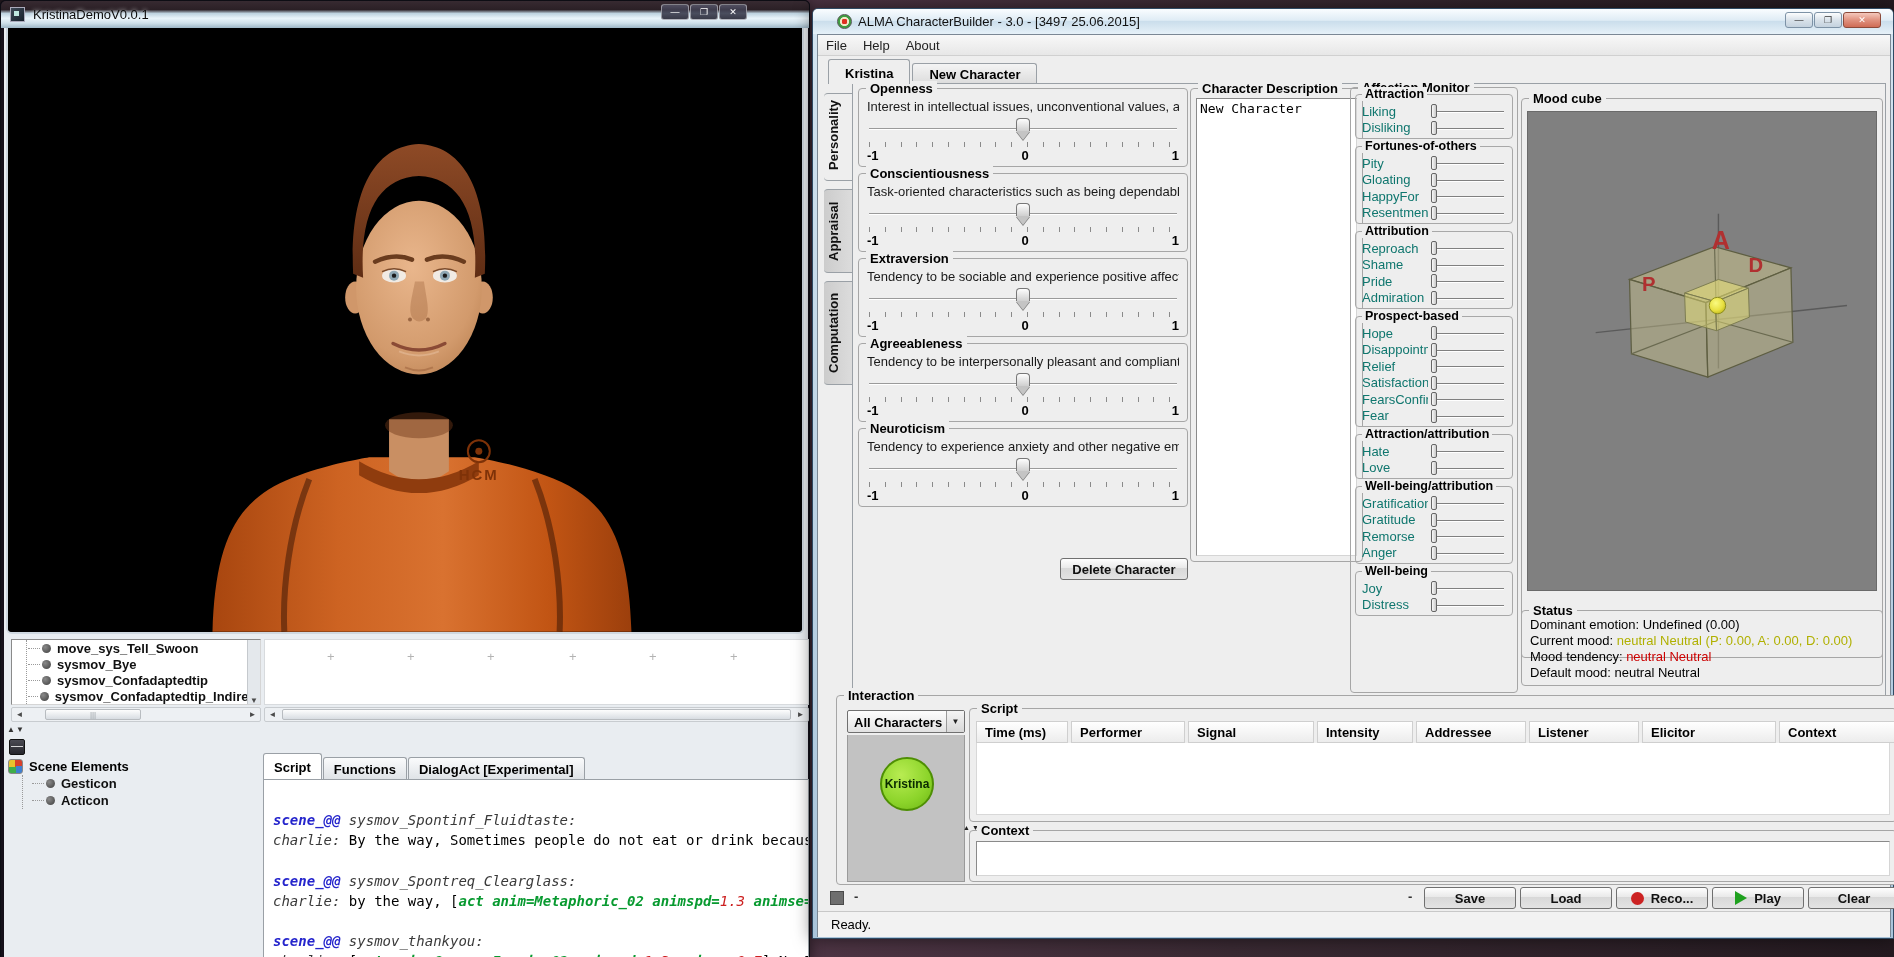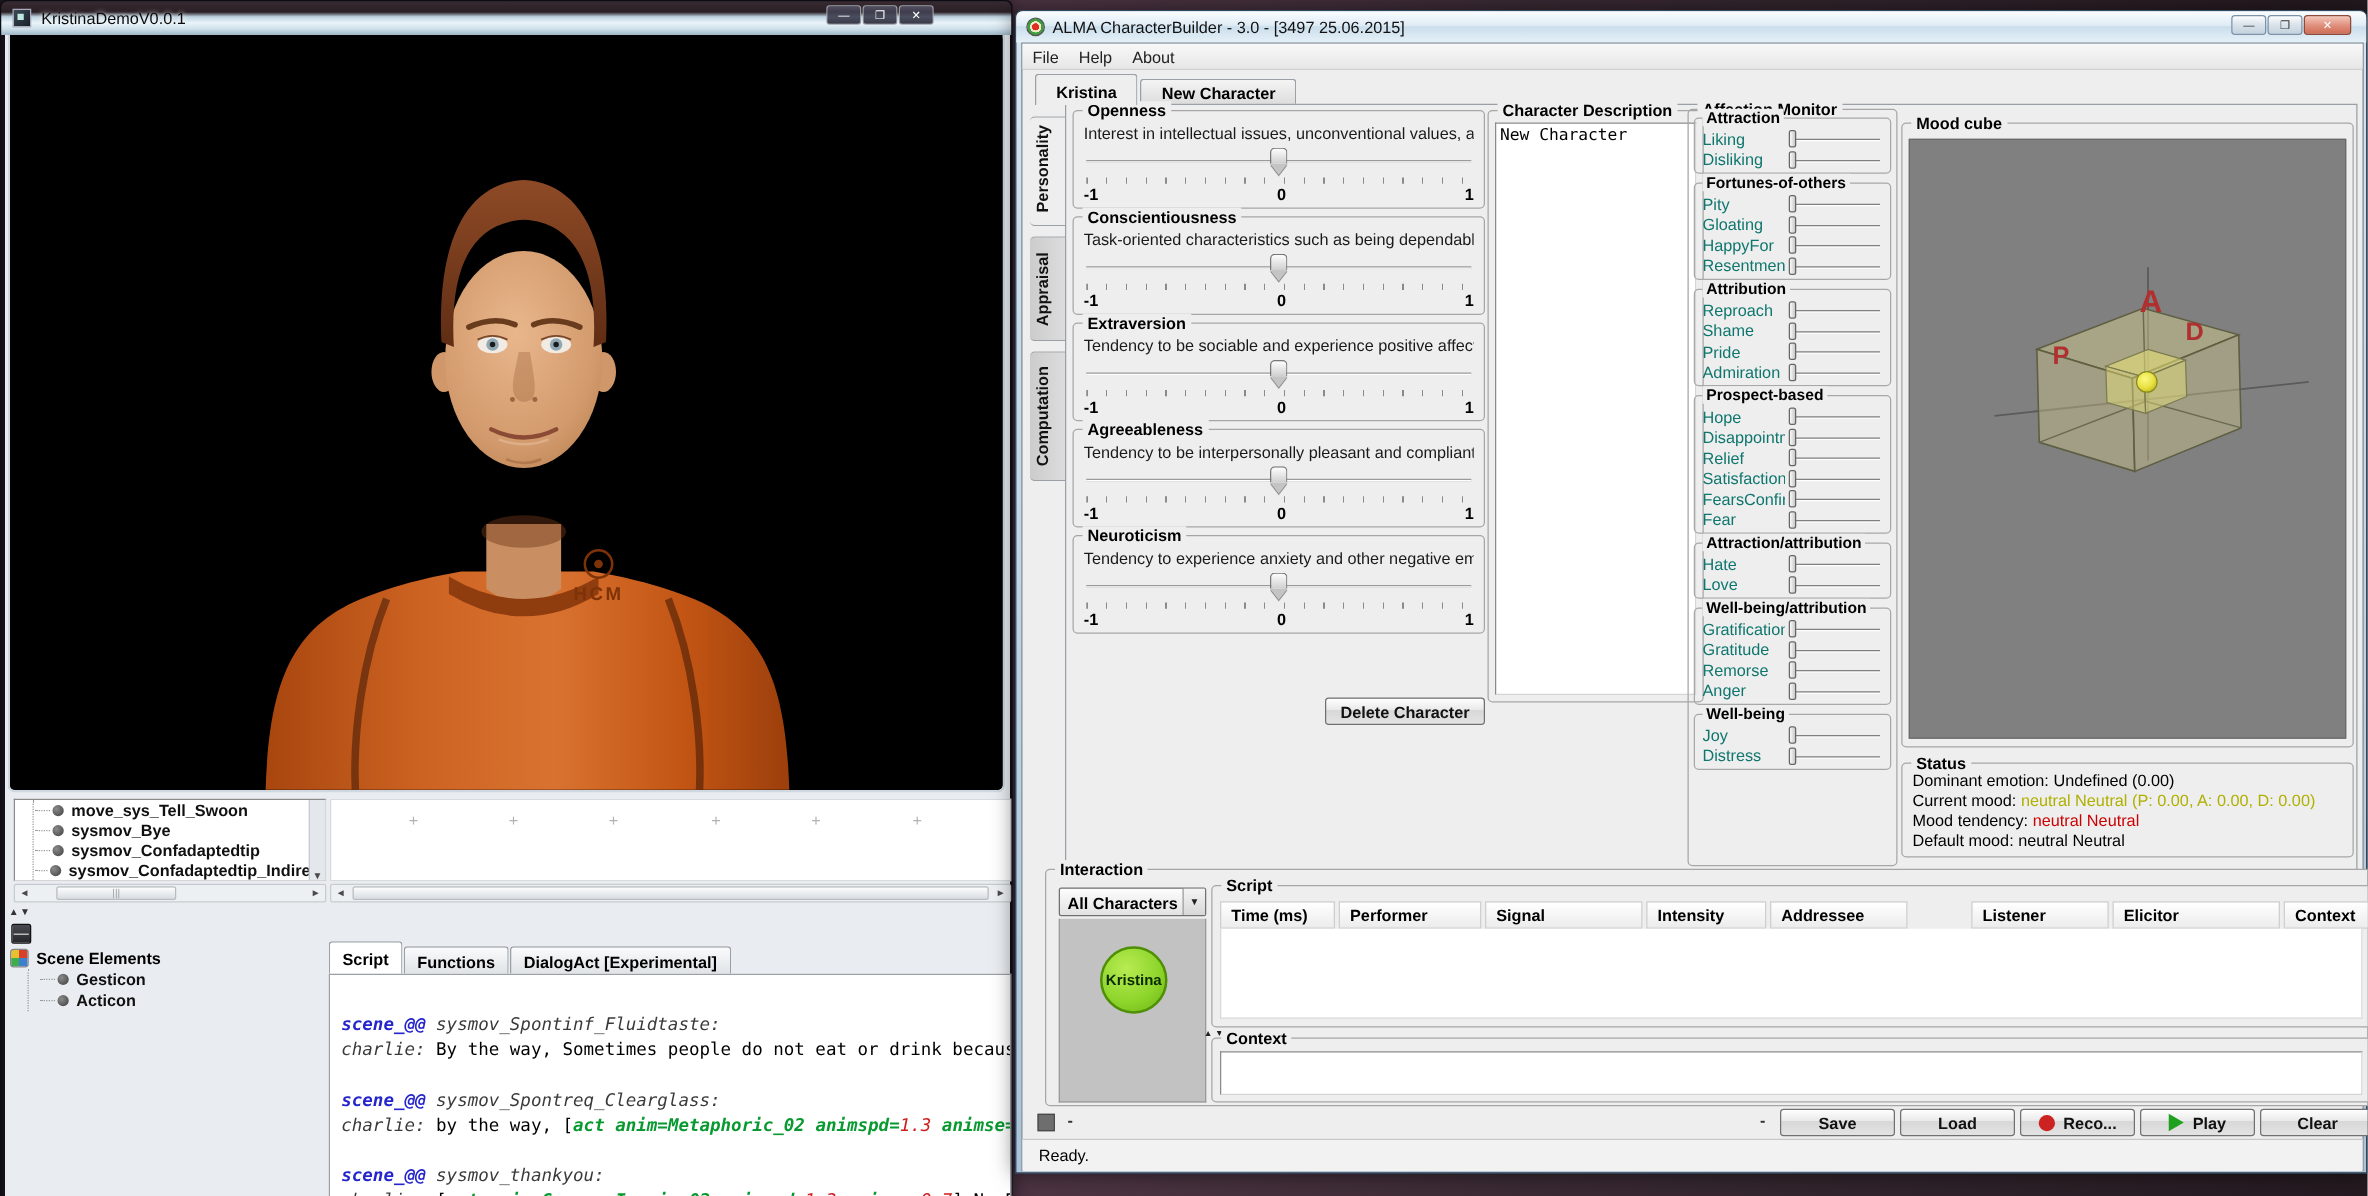--- a/index.html
+++ b/index.html
@@ -51,21 +51,21 @@
   #script-code { padding:30px 0 0 9px; font-family:"DejaVu Sans Mono", monospace; font-size:14px; line-height:20.2px; white-space:nowrap; }
   .c-kw { color:#2525cc; font-weight:bold; font-style:italic; }
   .c-scene { color:#3a3a3a; font-style:italic; }
   .c-plain { color:#000; }
   .c-act { color:#089a30; font-style:italic;font-weight:bold; }
   .c-num { color:#cc2020; font-style:italic; }
 
   
   #awin { position:absolute; left:812px; top:8px; width:1082px; height:931px; background:linear-gradient(#d4e4f0,#a9c4da); border:1px solid #2f4a63; border-radius:6px 6px 0 0; box-shadow:0 0 18px rgba(0,0,0,.55); }
   #awin .titlebar { position:absolute; left:0; top:0; right:0; height:25px; display:flex; align-items:center; border-radius:5px 5px 0 0;
-     background:linear-gradient(#fafdff,#dfecf5 45%,#cbdeec 50%,#e6f1f8); }
+     background:linear-gradient(#fafdff,#dfecf5 45%,#cbdeec 50%,#e6f1f8);padding-left:16px; }
   #awin .apptitle { font-size:13px; color:#111; margin-left:6px; }
   .alma-icon { width:15px; height:15px; border-radius:50%; margin-left:8px; background:radial-gradient(circle at 50% 50%, #e03020 0 30%, #f0e8c8 32% 48%, #3f9f3f 50% 78%, #2a6f2a 100%); border:1px solid #555; }
   #awin .capbtns { right:12px; }
   #awin .capbtn { background:linear-gradient(#fcfdfe,#d9e2ea 50%,#c4d2de); border:1px solid #7d92a6; color:#333; }
   #awin .capbtn.close { width:38px; background:linear-gradient(#f4c8bc,#e09280 50%,#cf6c55); color:#fff; border-color:#8c4a3a; }
   #aclient { position:absolute; left:4px; top:25px; width:1074px; height:903px; background:#eeeeee; border:1px solid #7b8794; }
   #menubar { position:absolute; left:0; top:0; width:1072px; height:21px; background:linear-gradient(#f8f8f8,#e7e7e7); border-bottom:1px solid #d0d0d0; display:flex; align-items:center; }
   .menu-item { font-size:13px; color:#222; padding:2px 8px; }
   #char-tabs { position:absolute; left:10px; top:24px; display:flex; align-items:flex-end; height:25px; }
   .ctab { font-size:13px; font-weight:bold; border:1px solid #9aa0a6; border-bottom:none; border-radius:3px 3px 0 0; padding:3px 16px; background:linear-gradient(#f4f4f4,#dcdcdc); margin-right:2px; height:21px; white-space:nowrap; }
@@ -100,21 +100,21 @@
   #affect-groups { position:absolute; left:0; top:6px; right:0; }
   .agroup { position:relative; border:1px solid #a8a8a8; border-radius:4px; margin:0 4px 7px; padding:8px 0 2px; }
   .agroup > .t { position:absolute; top:-8px; left:6px; padding:0 3px; font-weight:bold; font-size:12.5px; background:#eeeeee; line-height:14px; white-space:nowrap; }
   .erow { display:flex; align-items:center; height:16.5px; padding-left:6px; }
   .erow .el { width:66px; font-size:13px; color:#0f766e; white-space:nowrap; overflow:hidden; }
   .eslider { position:relative; width:78px; height:16px; flex:0 0 auto; }
   .eslider::before { content:""; position:absolute; left:6px; right:2px; top:8px; height:1px; background:#808080; box-shadow:0 1px 0 #fff; }
   .ethumb { position:absolute; left:3px; top:1px; width:6px; height:14px; background:linear-gradient(90deg,#fafafa,#c8c8c8); border:1px solid #666; border-radius:2px; }
 
   
-  #mood-box { left:668px; top:14px; width:362px; height:500px; }
+  #mood-box { left:668px; top:14px; width:362px; height:560px; }
   #mood-canvas { position:absolute; left:5px; top:12px; width:350px; height:480px; background:#808080; border:1px solid #6a6a6a; }
   #status-box { left:668px; top:526px; width:362px; height:76px; }
   #status-lines { position:absolute; left:8px; top:6px; right:4px; }
   .status-line { font-size:13px; line-height:16px; color:#000; white-space:nowrap; overflow:hidden; }
 
   
   #interact-box { left:18px; top:660px; width:1066px; height:190px; background:#eeeeee; }
   #combo { position:absolute; left:10px; top:14px; width:118px; height:23px; display:flex; background:linear-gradient(#fdfdfd,#e2e2e2); border:1px solid #707070; border-radius:2px; }
   #combo .cl { flex:1; font-size:13px; font-weight:bold; padding:4px 0 0 6px; white-space:nowrap; overflow:hidden; }
   #combo .ca { width:18px; border-left:1px solid #9a9a9a; background:linear-gradient(#f4f4f4,#d8d8d8); font-size:8px; text-align:center; line-height:22px; color:#222; }
@@ -649,21 +649,21 @@
           <div id="kristina-bubble">Kristina</div>
         </div>
         <div class="gb" id="script-box">
           <span class="t">Script</span>
           <div id="script-cols">
               <span class="scol" style="width: 92px;">Time (ms)</span>
               <span class="scol" style="width: 114px;">Performer</span>
               <span class="scol" style="width: 126px;">Signal</span>
               <span class="scol" style="width: 96px;">Intensity</span>
               <span class="scol" style="width: 110px;">Addressee</span>
-              <span class="scol" style="width: 110px; margin-left: 48px;">Listener</span>
+              <span class="scol" style="width: 110px;">Listener</span>
               <span class="scol" style="width: 134px;">Elicitor</span>
               <span class="scol" style="width: 138px;">Context</span>
             </div>
           <div id="script-body"></div>
         </div>
         <div id="vsplit-arrows"><span>▲</span><span>▼</span></div>
         <div class="gb" id="context-box">
           <span class="t">Context</span>
           <div id="context-input" class="sunken"></div>
         </div>

